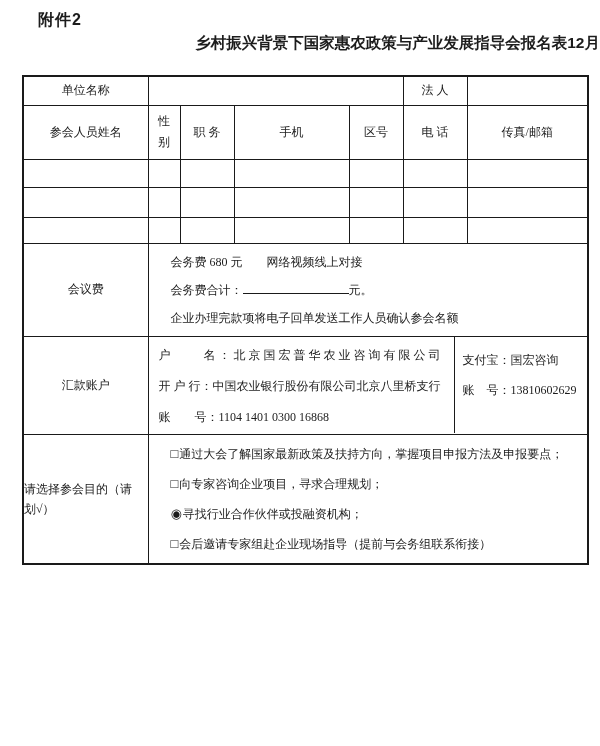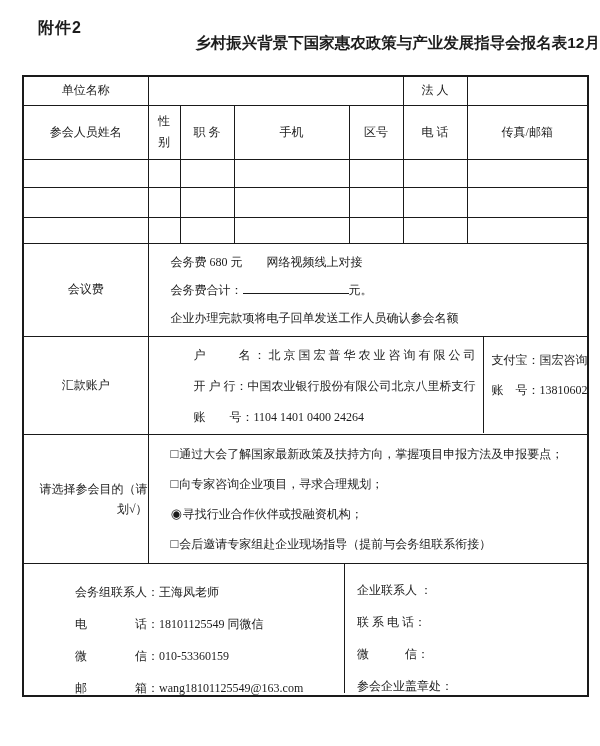--- a/index.html
+++ b/index.html
@@ -3,21 +3,21 @@
 <meta charset="utf-8">
 <style>
   * { margin:0; padding:0; box-sizing:border-box; }
   html,body { background:#ffffff; }
   body {
     width:600px; height:746px; position:relative;
     font-family:"Liberation Serif","DejaVu Serif",serif;
     color:#1c1c1c;
   }
   .attachment {
-    position:absolute; left:38px; top:18px;
+    position:absolute; left:38px; top:10px;
     font-family:"Liberation Sans","DejaVu Sans",sans-serif;
     font-weight:bold; font-size:16px; letter-spacing:1px;
   }
   .doc-title {
     position:absolute; left:0; right:0; top:33px; text-align:right;
     font-family:"Liberation Sans","DejaVu Sans",sans-serif;
     font-weight:bold; font-size:15.5px;
   }
   table.form {
     position:absolute; left:22px; top:75px;
@@ -31,33 +31,33 @@
   td.nopad { padding:0; vertical-align:top; }
 
   .gender-stack span { display:block; line-height:21px; }
 
   .fee-line { line-height:28px; white-space:nowrap; }
   .blank-underline {
     display:inline-block; width:106px; height:13px;
     border-bottom:1px solid #1a1a1a;
   }
 
-  .split { display:flex; width:100%;padding-left:35px; }
+  .split { display:flex; width:100%; }
   .remit-split { height:96px; }
   .footer-split { height:129px; }
   .remit-left {
     width:306px; border-right:1px solid #1a1a1a;
     padding:3px 4px 0 10px;
   }
   .remit-left div { line-height:31px; white-space:nowrap; }
   .remit-name { letter-spacing:3px; }
   .remit-right { flex:1; padding:8px 0 0 8px; }
   .remit-right div { line-height:30px; white-space:nowrap; }
 
-  .purpose-label div { line-height:20px; text-align:right; }
+  .purpose-label div { line-height:20px; text-align:left; }
   .purpose-line { line-height:30px; white-space:nowrap; }
   .purpose-line .marker { font-size:13px; margin-right:1px; }
 
   .footer-left {
     width:286px; border-right:1px solid #1a1a1a;
     padding:12px 0 0 16px;
   }
   .footer-left div { line-height:32px; white-space:nowrap; }
   .footer-right { flex:1; padding:10px 0 0 12px; }
   .footer-right div { line-height:32px; white-space:nowrap; }
@@ -147,21 +147,21 @@
       </td>
     </tr>
 
     <tr style="height:98px">
       <td class="lbl">汇款账户</td>
       <td class="nopad" colspan="6">
         <div class="split remit-split">
           <div class="remit-left">
             <div class="remit-name">户　　名：北京国宏普华农业咨询有限公司</div>
             <div>开 户 行：中国农业银行股份有限公司北京八里桥支行</div>
-            <div>账　　号：1104 1401 0400 24264</div>
+            <div>账　　号：1104 1401 0300 16868</div>
           </div>
           <div class="remit-right">
             <div>支付宝：国宏咨询</div>
             <div>账　号：13810602629</div>
           </div>
         </div>
       </td>
     </tr>
 
     <tr style="height:120px">
@@ -178,33 +178,15 @@
         </div>
         <div class="purpose-line">
           <span class="marker">◉</span><span>寻找行业合作伙伴或投融资机构；</span>
         </div>
         <div class="purpose-line">
           <span class="marker">□</span><span>会后邀请专家组赴企业现场指导（提前与会务组联系衔接）</span>
         </div>
       </td>
     </tr>
 
-    <tr style="height:133px">
-      <td class="nopad" colspan="7">
-        <div class="split footer-split">
-          <div class="footer-left">
-            <div>会务组联系人：王海凤老师</div>
-            <div>电　　　　话：18101125549 同微信</div>
-            <div>微　　　　信：010-53360159</div>
-            <div>邮　　　　箱：wang18101125549@163.com</div>
-          </div>
-          <div class="footer-right">
-            <div>企业联系人 ：</div>
-            <div>联 系 电 话：</div>
-            <div>微　　　信：</div>
-            <div>参会企业盖章处：</div>
-          </div>
-        </div>
-      </td>
-    </tr>
   </tbody>
     </table>
 </div>
 
 </body></html>

